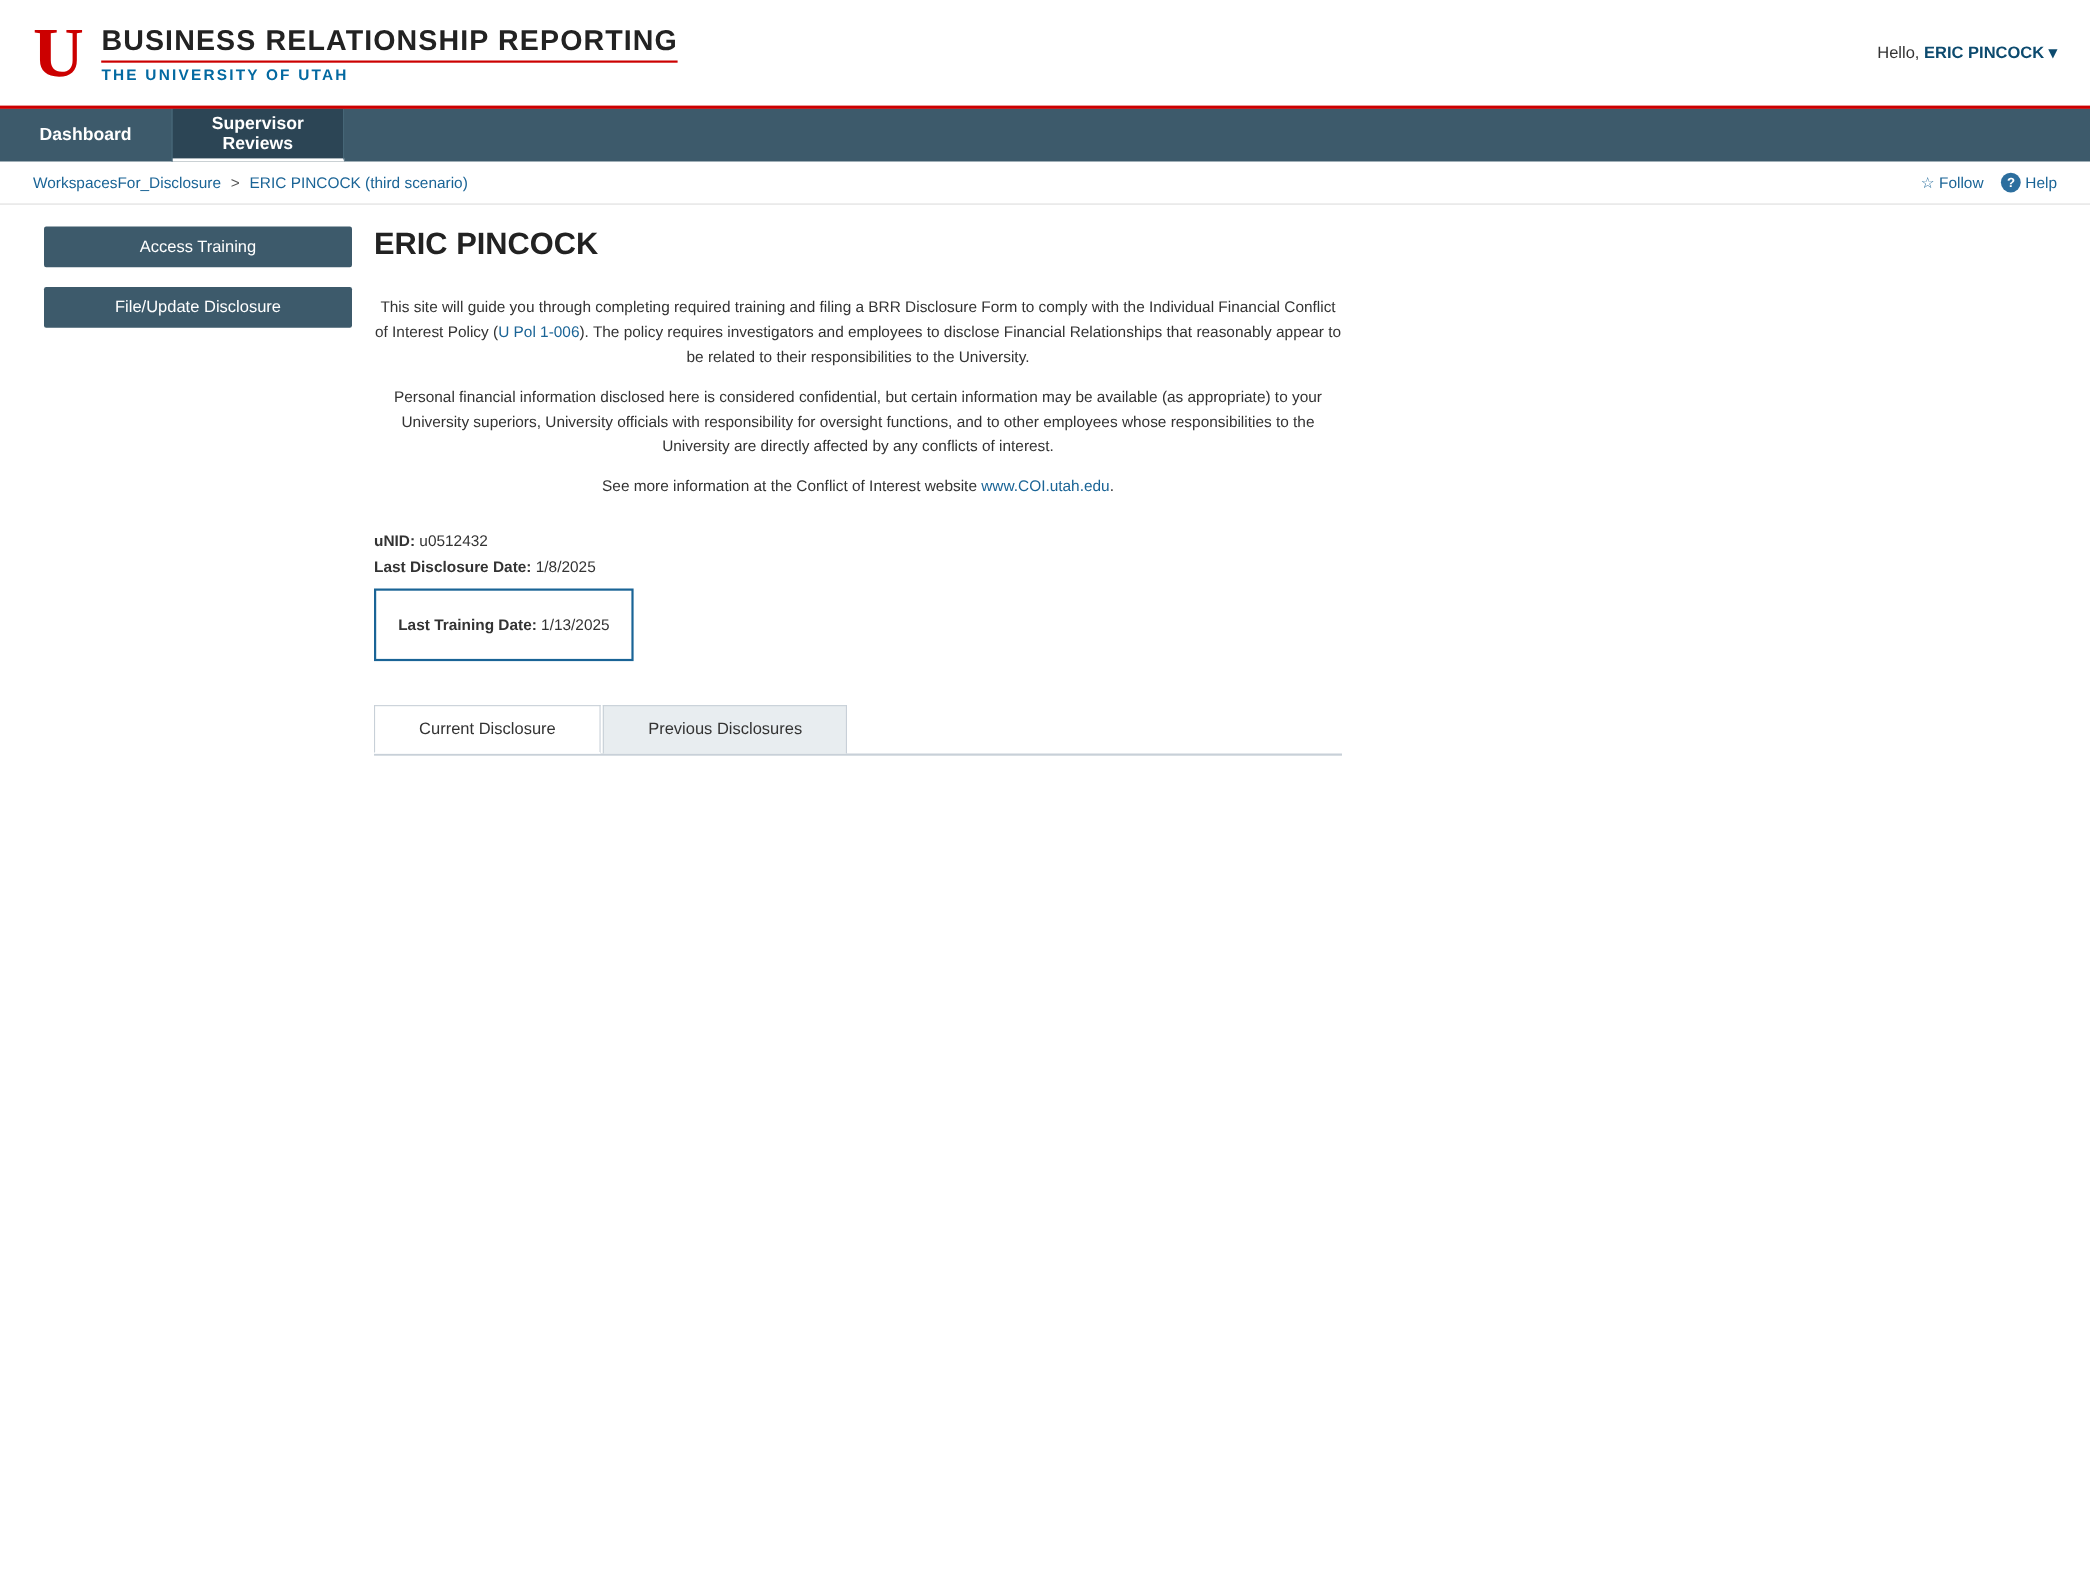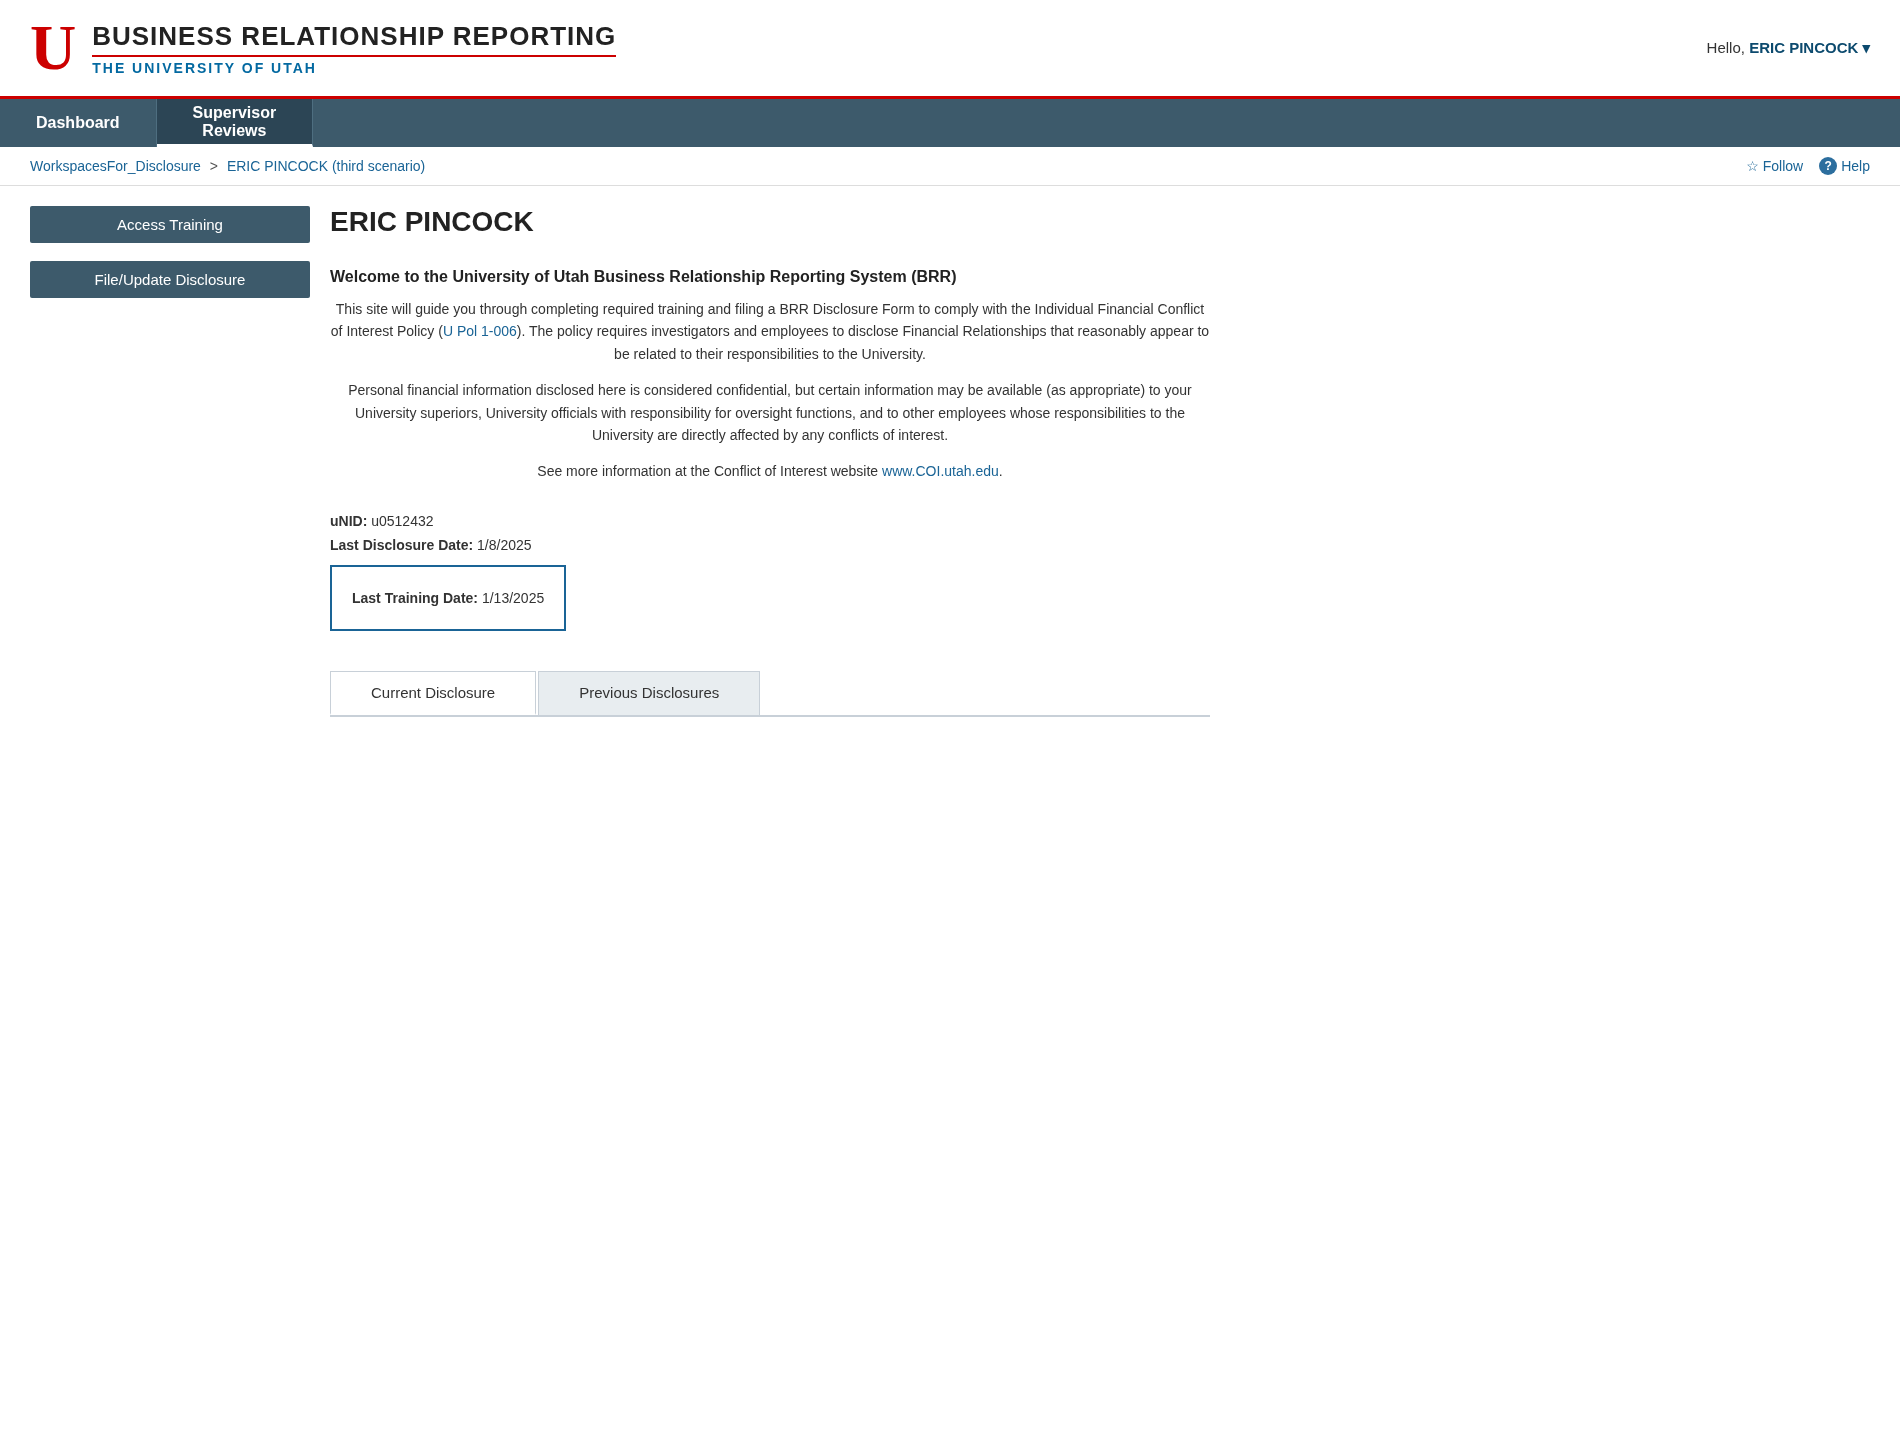--- a/index.html
+++ b/index.html
@@ -92,20 +92,21 @@
     .breadcrumb span.sep { color: #555; margin: 0 5px; }
     .breadcrumb span.current { color: #1a6496; }
     .breadcrumb-actions { display: flex; align-items: center; gap: 16px; color: #1a6496; font-size: 14px; }
     .follow-btn { display: flex; align-items: center; gap: 4px; cursor: pointer; }
     .help-btn { display: flex; align-items: center; gap: 4px; cursor: pointer; }
 
     
     .main-content {
       padding: 20px 30px;
       max-width: 1240px;
+      margin-left: 10px;
     }
 
     .btn-access-training {
       background: #3d5a6b;
       color: #fff;
       border: none;
       padding: 10px 28px;
       font-size: 15px;
       cursor: pointer;
       border-radius: 2px;
@@ -253,21 +254,20 @@
 
   <div class="left-panel">
     <button class="btn-access-training">Access Training</button>
     <button class="btn-file-update">File/Update Disclosure</button>
   </div>
 
   <div class="right-panel">
     <div class="user-name-heading">ERIC PINCOCK</div>
 
     <div class="welcome-section">
-      <p class="welcome-title">Welcome to the University of Utah Business Relationship Reporting System (BRR)</p>
       <p class="welcome-text">
         <span>This site will guide you through completing required training and filing a BRR Disclosure Form to comply with the Individual Financial Conflict of Interest Policy (</span><a class="link-text" href="#">U Pol 1-006</a><span>). The policy requires investigators and employees to disclose Financial Relationships that reasonably appear to be related to their responsibilities to the University.</span>
       </p>
       <p class="welcome-text">Personal financial information disclosed here is considered confidential, but certain information may be available (as appropriate) to your University superiors, University officials with responsibility for oversight functions, and to other employees whose responsibilities to the University are directly affected by any conflicts of interest.</p>
       <p class="welcome-text">
         <span>See more information at the Conflict of Interest website </span><a class="link-text" href="#">www.COI.utah.edu</a><span>.</span>
       </p>
     </div>
 
     

